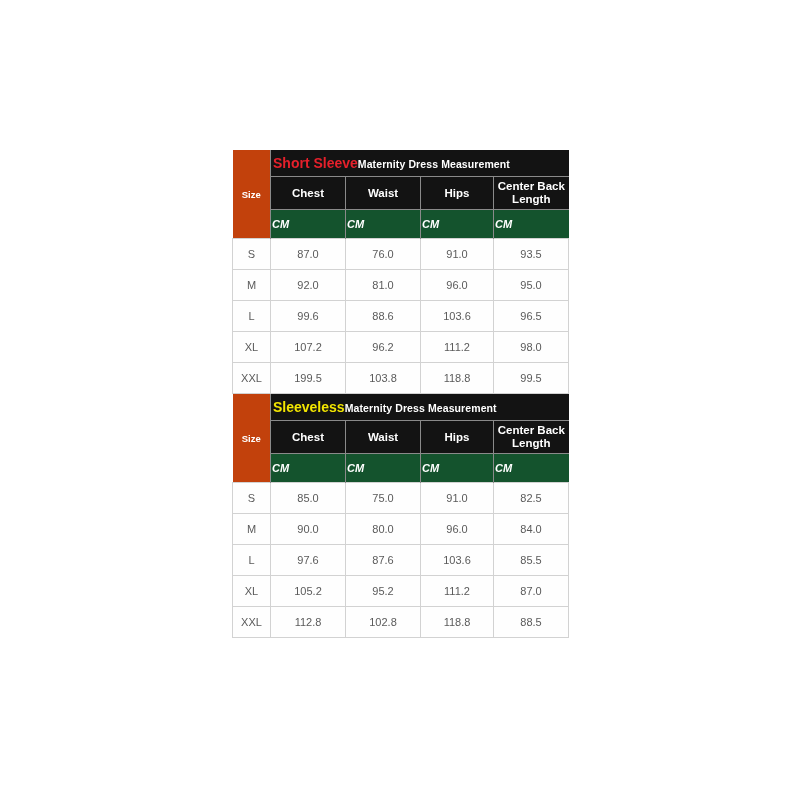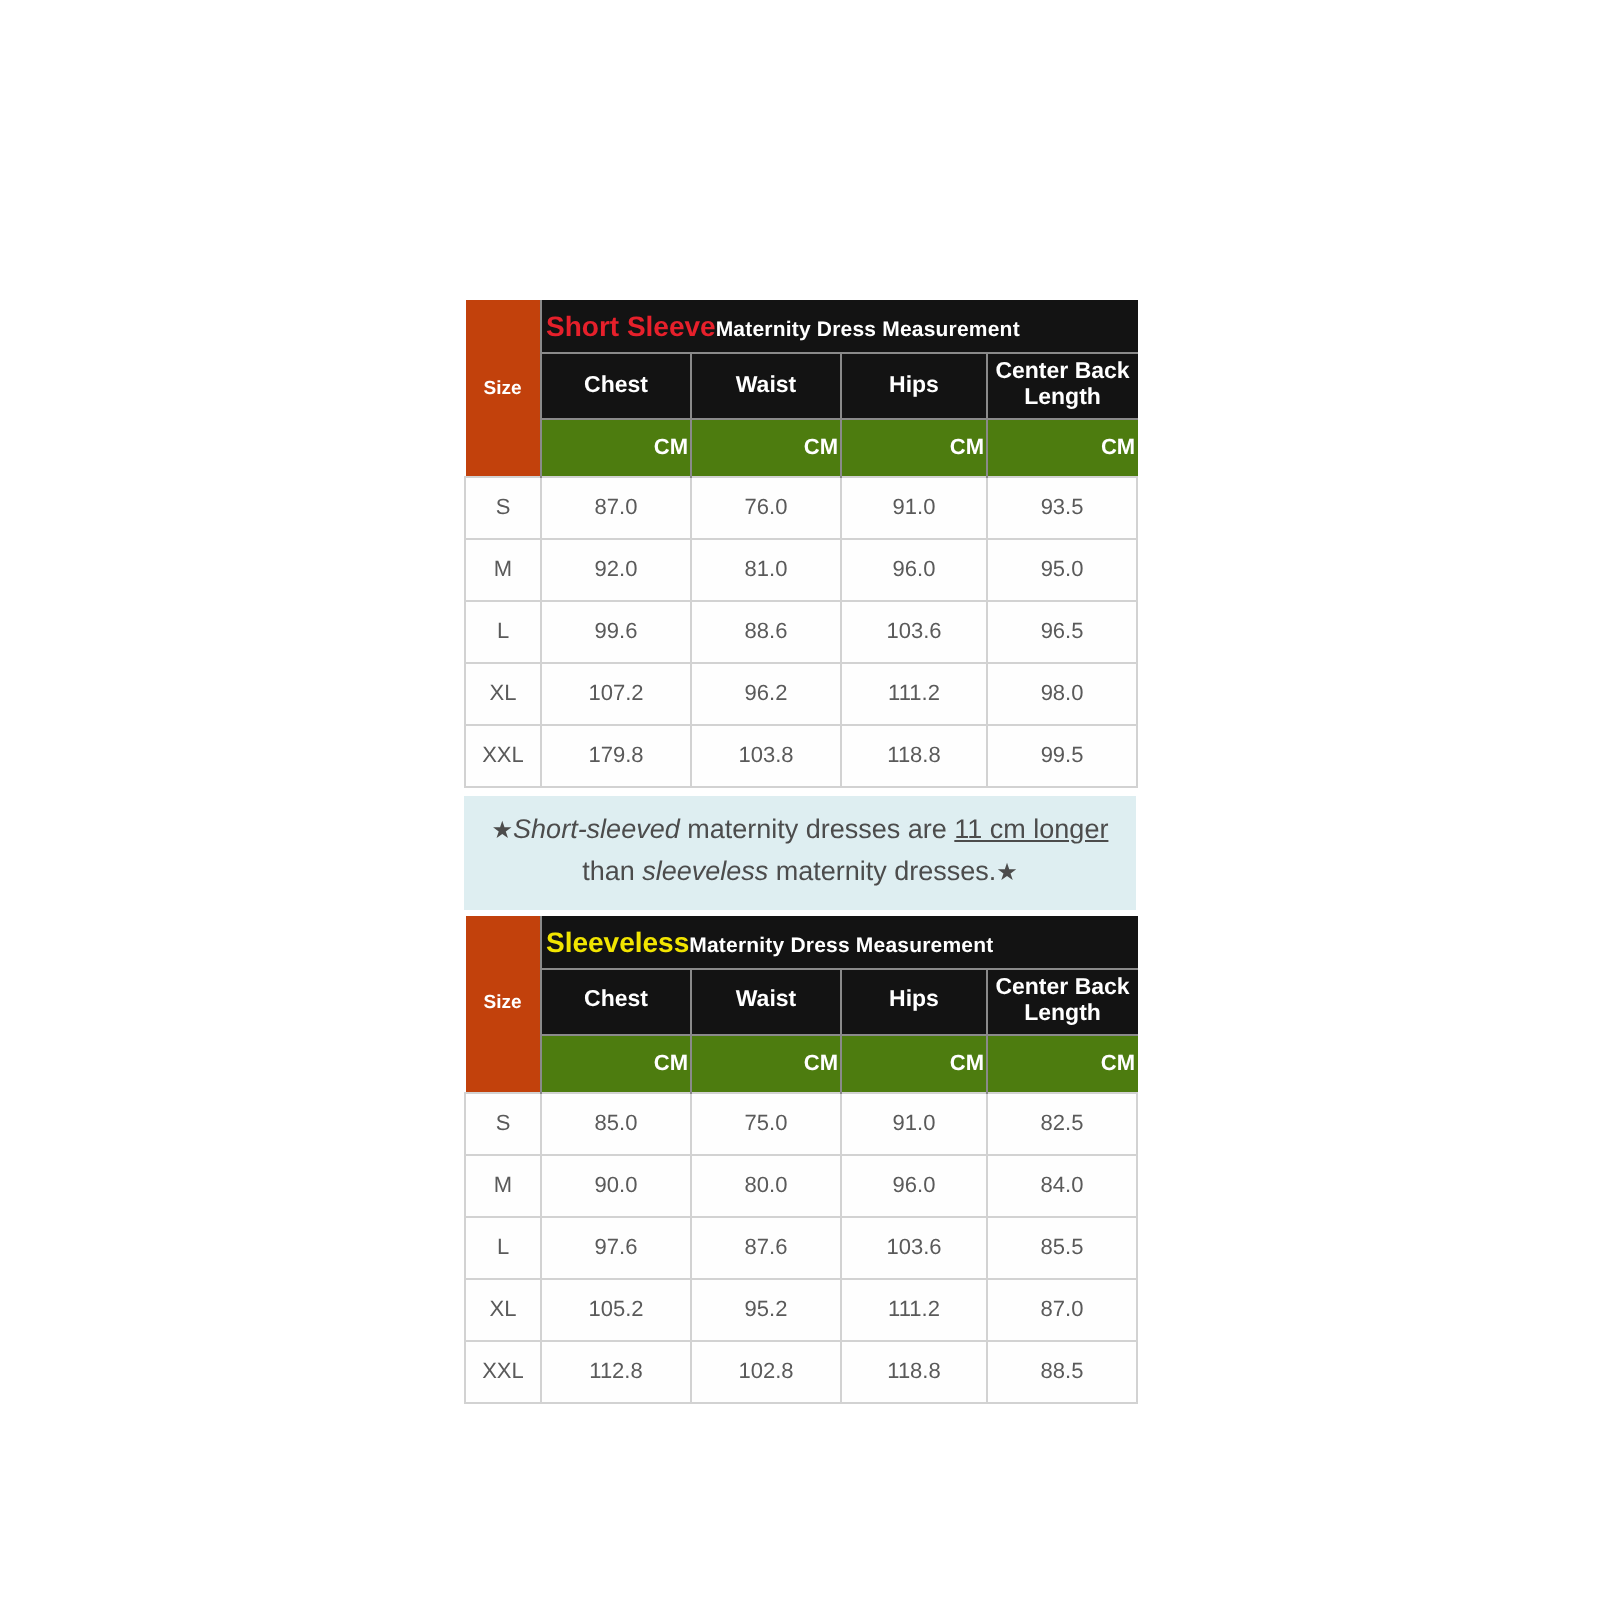--- a/index.html
+++ b/index.html
@@ -82,28 +82,29 @@
     text-align: center;
     vertical-align: middle;
     height: 30px;
     padding: 1px 2px;
     line-height: 1.12;
     border: 1px solid #8a8a8a;
     border-top: 1px solid #8a8a8a;
   }
 
   .hdr-unit-cell {
-    background: #4d7c0f;
+    background: #14532d;
     color: #ffffff;
     font-size: 11px;
     font-weight: bold;
-    text-align: right;
+    text-align: left;
     vertical-align: middle;
     height: 26px;
     border: 1px solid #8a8a8a;
+    font-style: italic;
   }
 
   
   .hdr-measure-cell.edge-left,
   .hdr-unit-cell.edge-left { border-left: none; }
   .hdr-measure-cell.edge-right,
   .hdr-unit-cell.edge-right { border-right: none; margin-left: 24px; }
   .hdr-unit-cell { border-bottom: none; }
 
   
@@ -201,31 +202,28 @@
         </tr>
         <tr class="data-row">
           <td class="data-cell edge-left">XL</td>
           <td class="data-cell">107.2</td>
           <td class="data-cell">96.2</td>
           <td class="data-cell">111.2</td>
           <td class="data-cell edge-right">98.0</td>
         </tr>
         <tr class="data-row">
           <td class="data-cell edge-left">XXL</td>
-          <td class="data-cell">179.8</td>
+          <td class="data-cell">199.5</td>
           <td class="data-cell">103.8</td>
           <td class="data-cell">118.8</td>
           <td class="data-cell edge-right">99.5</td>
         </tr>
       </tbody>
     </table>
 
-    <div class="note-banner">
-      <span class="star">★</span><span class="em">Short-sleeved</span><span> maternity dresses are </span><span class="uline">11 cm longer</span><span> than </span><span class="em">sleeveless</span><span> maternity dresses.</span><span class="star">★</span>
-    </div>
 
     <table class="size-table">
       <colgroup>
         <col class="c-size">
           <col class="c-chest">
           <col class="c-waist">
           <col class="c-hips">
           <col class="c-cbl">
       </colgroup>
       <tbody>

